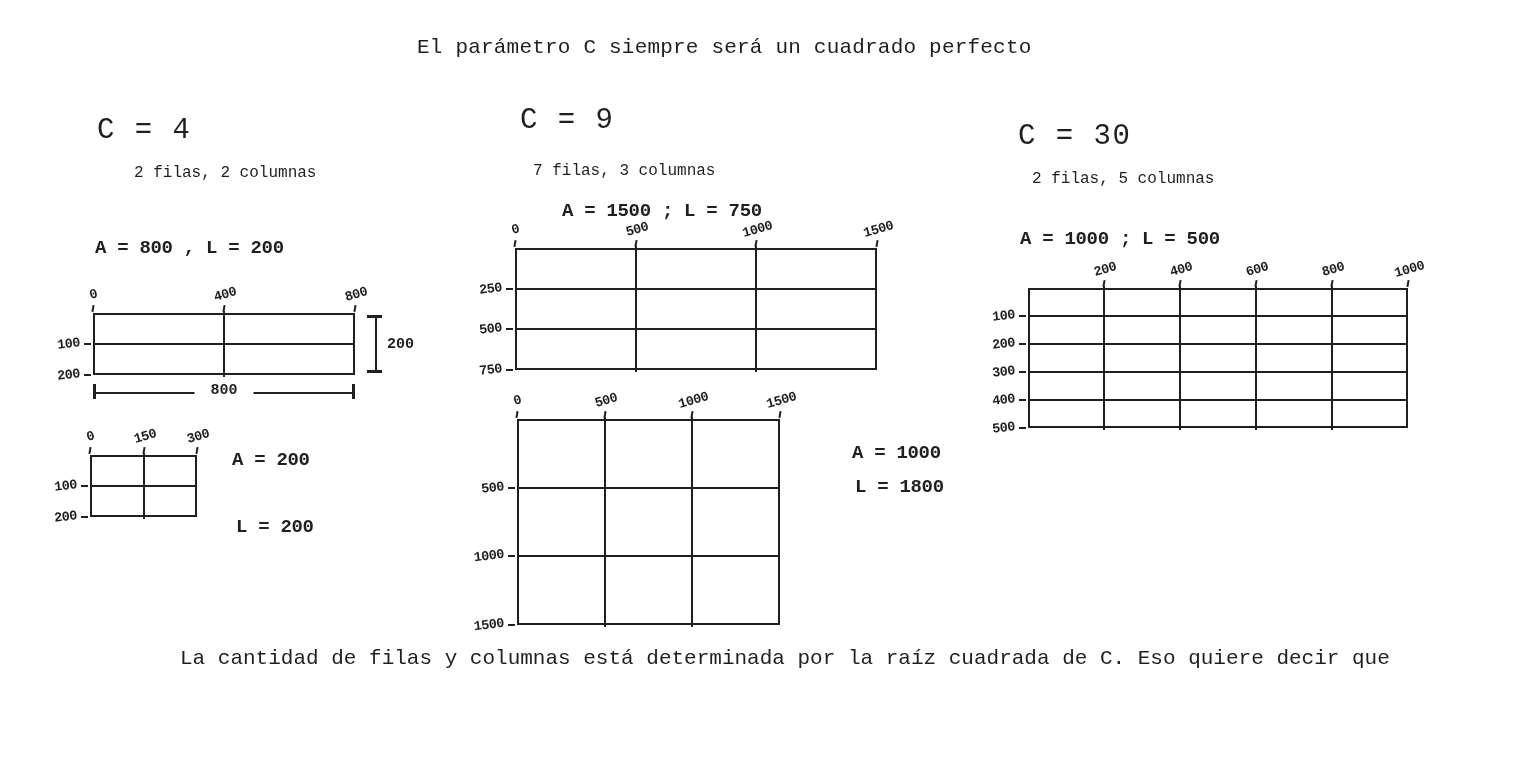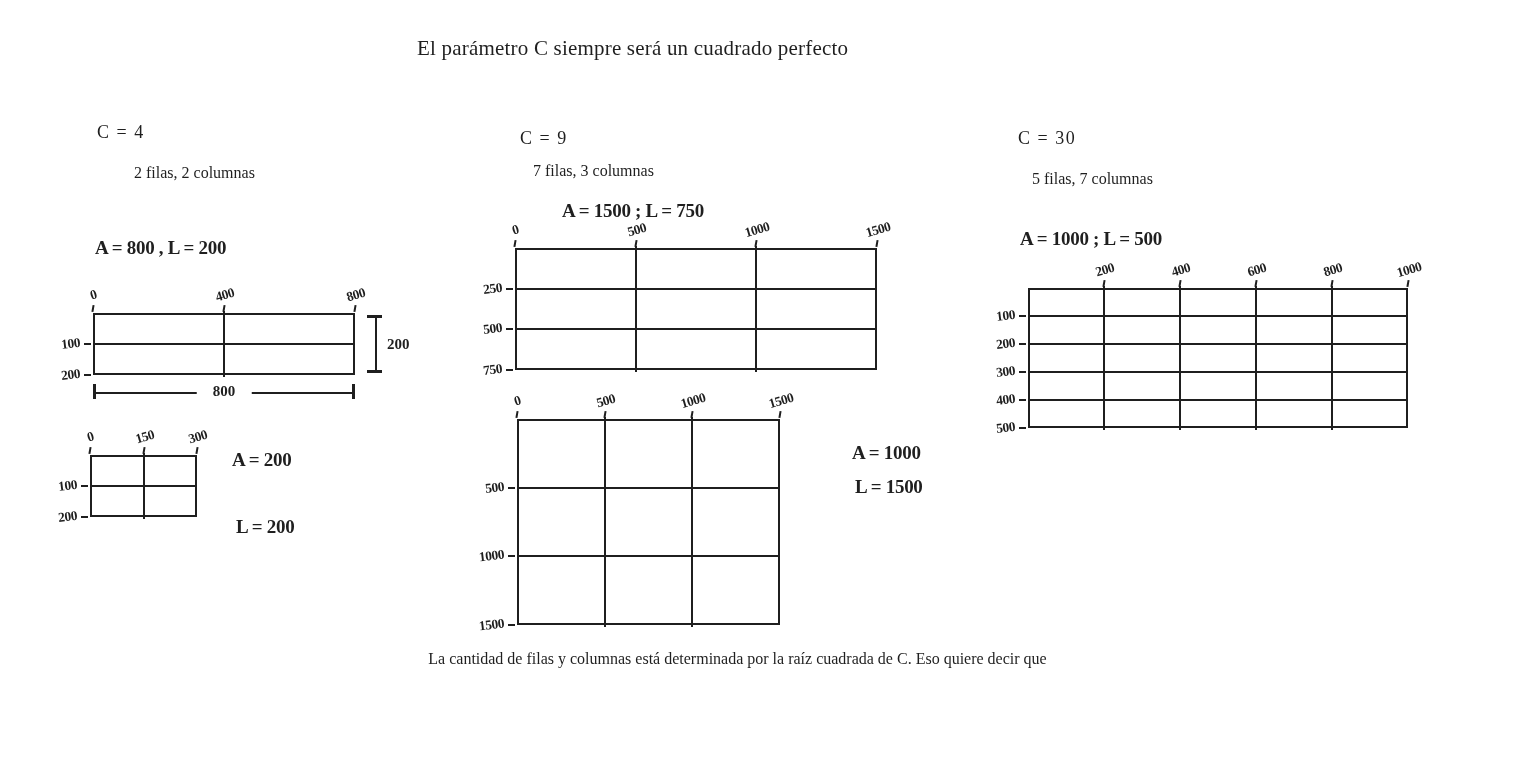--- a/index.html
+++ b/index.html
@@ -1,32 +1,32 @@
 <!DOCTYPE html>
 <html style="--ink: #1f1f1f; --paper: #ffffff;"><head>
 <meta charset="utf-8">
 <style>
   html, body { margin: 0; padding: 0; background: #fff; }
   .page {
     position: relative;
     width: 1480px;
     height: 757px;
     background: var(--paper, #ffffff);
-    font-family: Liberation Serif, serif;
+    font-family: Liberation Mono, monospace;
     overflow: hidden;
     color: var(--ink, #1f1f1f);
   }
   .txt { position: absolute; color: var(--ink, #1f1f1f); white-space: nowrap; }
   .title  { font-size: 21px; letter-spacing: 0.2px; }
-  .clabel { font-size: 18px; font-weight: 500; letter-spacing: 1.5px; margin-top: 8px; }
+  .clabel { font-size: 29px; font-weight: 500; letter-spacing: 1.5px; }
   .dims   { font-size: 16px; }
   .formula{ font-size: 19px; font-weight: 700; letter-spacing: -0.3px; }
   .footer {
     position: absolute; left: 180px; top: 642px; width: 1115px;
-    text-align: center; font-size: 16px; line-height: 33px;
+    text-align: center; font-size: 21px; line-height: 33px;
     color: var(--ink, #1f1f1f);
   }
   .footer div { white-space: nowrap; }
 
   
   .grid-wrap { position: absolute; }
   .gbox  { position: absolute; inset: 0; border: 2px solid var(--ink, #1f1f1f); }
   .vline { position: absolute; top: -2px; bottom: -2px; width: 2px; background: var(--ink, #1f1f1f); transform: translateX(-1px); }
   .hline { position: absolute; left: 0; right: 0; height: 2px; background: var(--ink, #1f1f1f); transform: translateY(-1px); }
   .xtickmark { position: absolute; top: -8px; width: 2px; height: 7px; background: var(--ink, #1f1f1f); transform: rotate(10deg); }
@@ -110,21 +110,21 @@
       <div class="xtickmark" style="left: calc(100% - 1px);"></div>
       <div class="xticklabel" style="left: 100%;">300</div>
       <div class="ytickmark" style="top: calc(50% - 1px);"></div>
       <div class="yticklabel" style="top: 50%;">100</div>
       <div class="ytickmark" style="top: calc(100% - 1px);"></div>
       <div class="yticklabel" style="top: 100%;">200</div>
     </div>
   <div class="txt formula" style="left:232px; top:449px;">A = 200</div>
   <div class="txt formula" style="left:236px; top:481px;margin-top:35px;">L = 200</div>
 
-  <div class="txt clabel" style="left:520px; top:120px;text-align:right;">C = 9</div>
+  <div class="txt clabel" style="left:520px; top:104px;text-align:right;">C = 9</div>
   <div class="txt dims" style="left:533px; top:162px;">7 filas, 3 columnas</div>
   <div class="txt formula" style="left:562px; top:200px;">A = 1500 ;   L = 750</div>
   <div class="grid-wrap" style="left:515px; top:248px; width:362px; height:122px;">
       <div class="gbox"></div>
       <div class="vline" style="left: 33.3333%;"></div>
       <div class="vline" style="left: 66.6667%;"></div>
       <div class="hline" style="top: 33.3333%;"></div>
       <div class="hline" style="top: 66.6667%;"></div>
       <div class="xtickmark" style="left: calc(0% - 1px);"></div>
       <div class="xticklabel" style="left: 0%;">0</div>
@@ -156,24 +156,24 @@
       <div class="xtickmark" style="left: calc(100% - 1px);"></div>
       <div class="xticklabel" style="left: 100%;">1500</div>
       <div class="ytickmark" style="top: calc(33.33% - 1px);"></div>
       <div class="yticklabel" style="top: 33.33%;">500</div>
       <div class="ytickmark" style="top: calc(66.67% - 1px);"></div>
       <div class="yticklabel" style="top: 66.67%;">1000</div>
       <div class="ytickmark" style="top: calc(100% - 1px);"></div>
       <div class="yticklabel" style="top: 100%;">1500</div>
     </div>
   <div class="txt formula" style="left:852px; top:442px;">A = 1000</div>
-  <div class="txt formula" style="left:855px; top:476px;">L = 1500</div>
+  <div class="txt formula" style="left:855px; top:476px;">L = 1800</div>
 
   <div class="txt clabel" style="left:1018px; top:120px;">C = 30</div>
-  <div class="txt dims" style="left:1032px; top:170px;">5 filas, 7 columnas</div>
+  <div class="txt dims" style="left:1032px; top:170px;">2 filas, 5 columnas</div>
   <div class="txt formula" style="left:1020px; top:228px;">A = 1000  ;   L = 500</div>
   <div class="grid-wrap" style="left:1028px; top:288px; width:380px; height:140px;">
       <div class="gbox"></div>
       <div class="vline" style="left: 20%;"></div>
       <div class="vline" style="left: 40%;"></div>
       <div class="vline" style="left: 60%;"></div>
       <div class="vline" style="left: 80%;"></div>
       <div class="hline" style="top: 20%;"></div>
       <div class="hline" style="top: 40%;"></div>
       <div class="hline" style="top: 60%;"></div>

